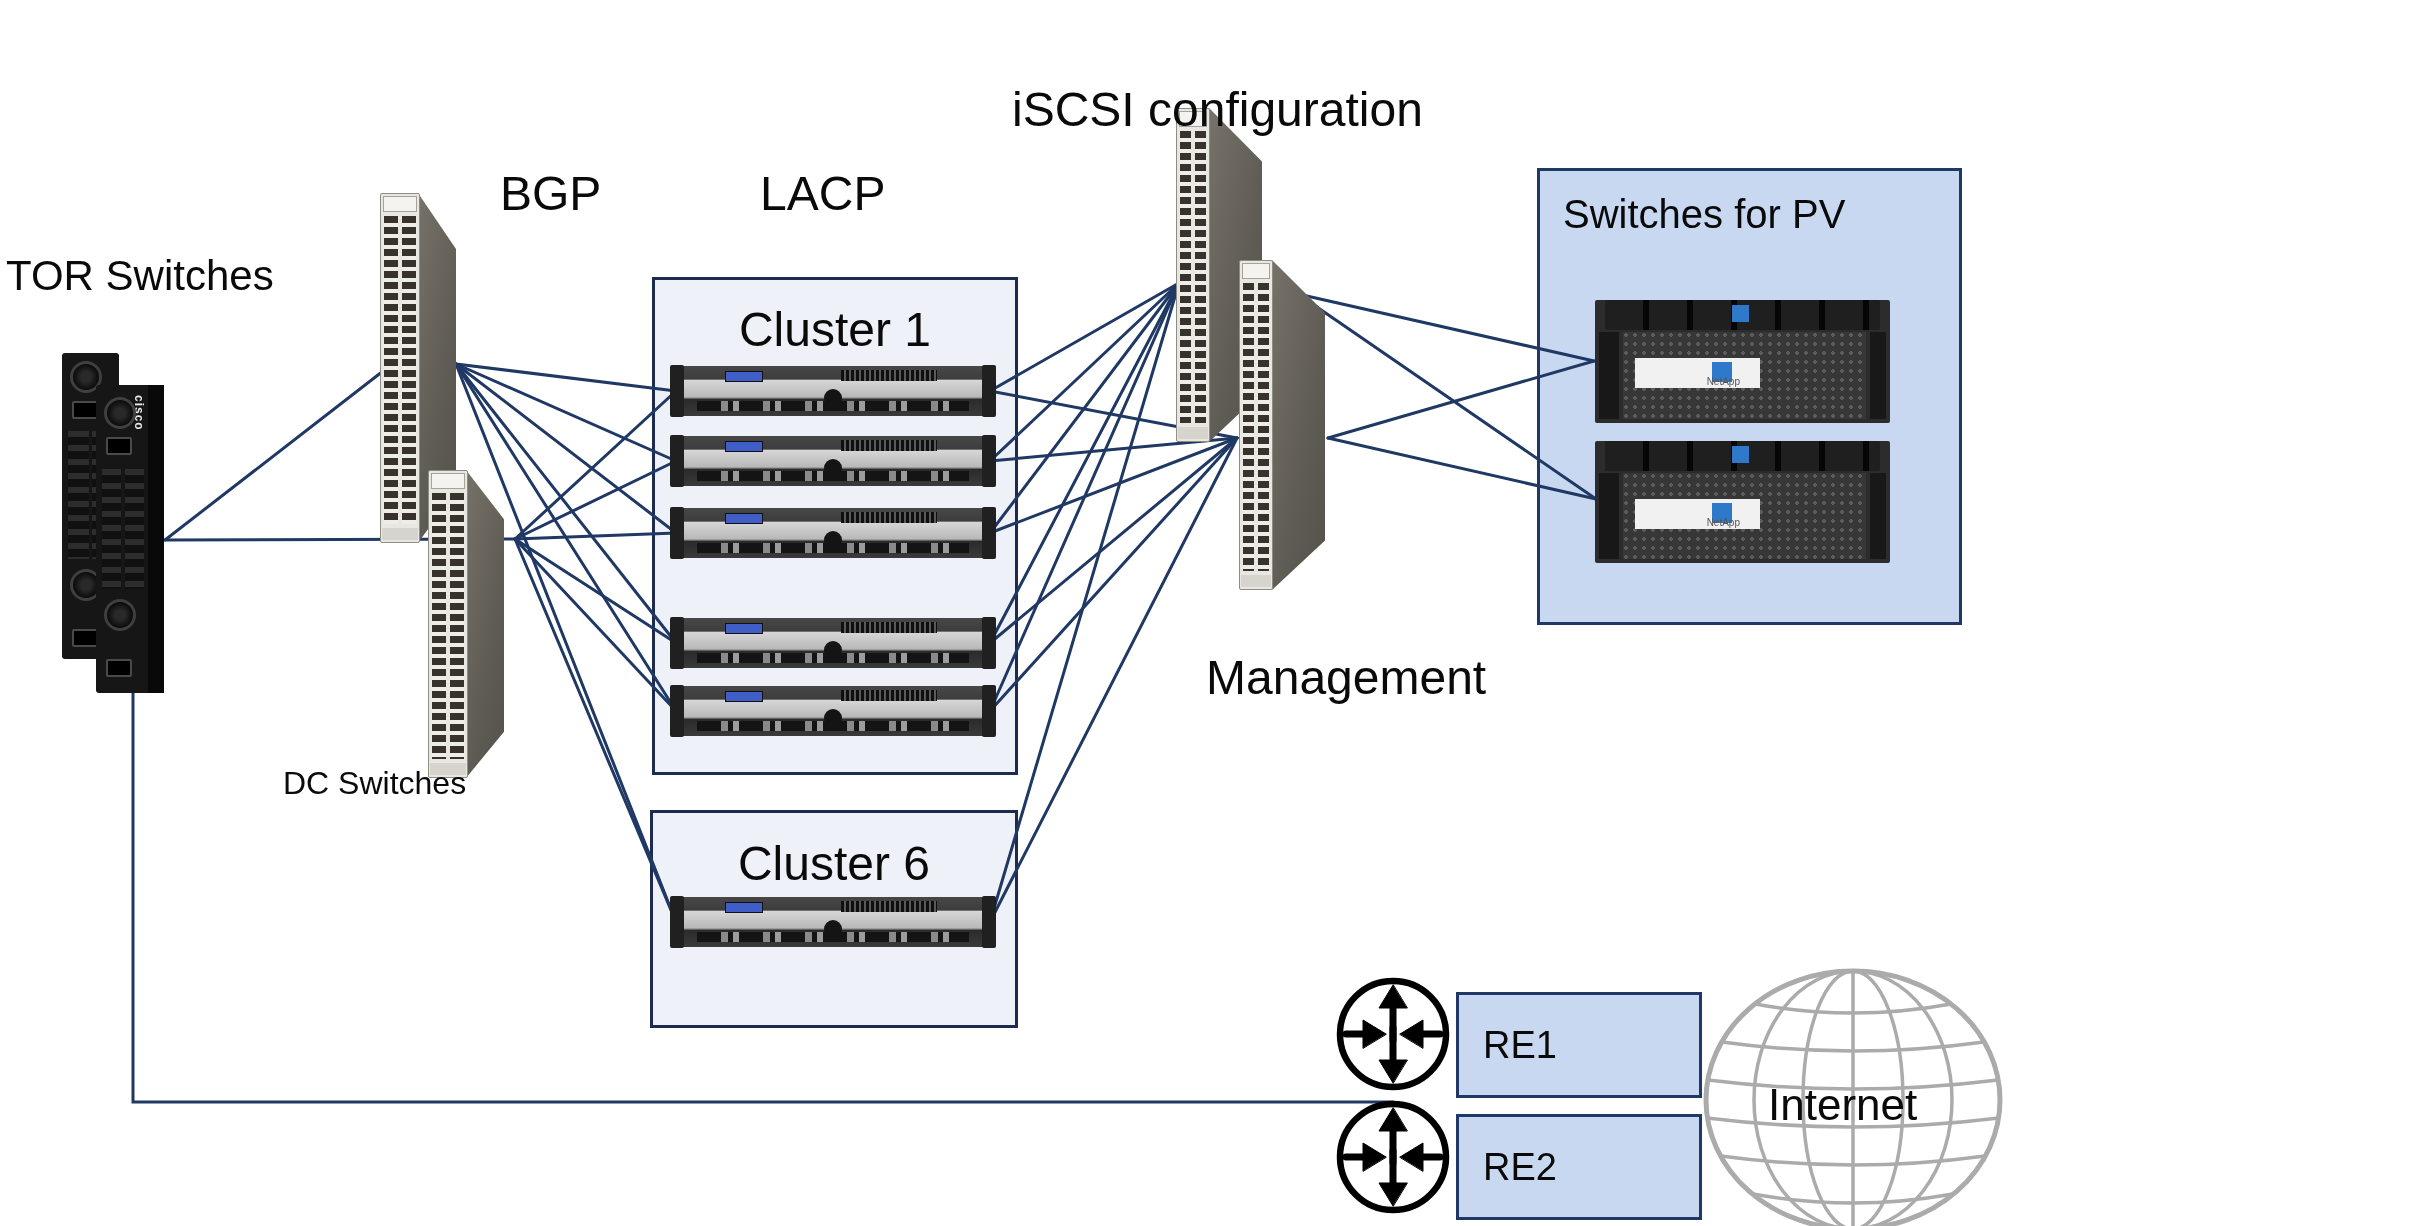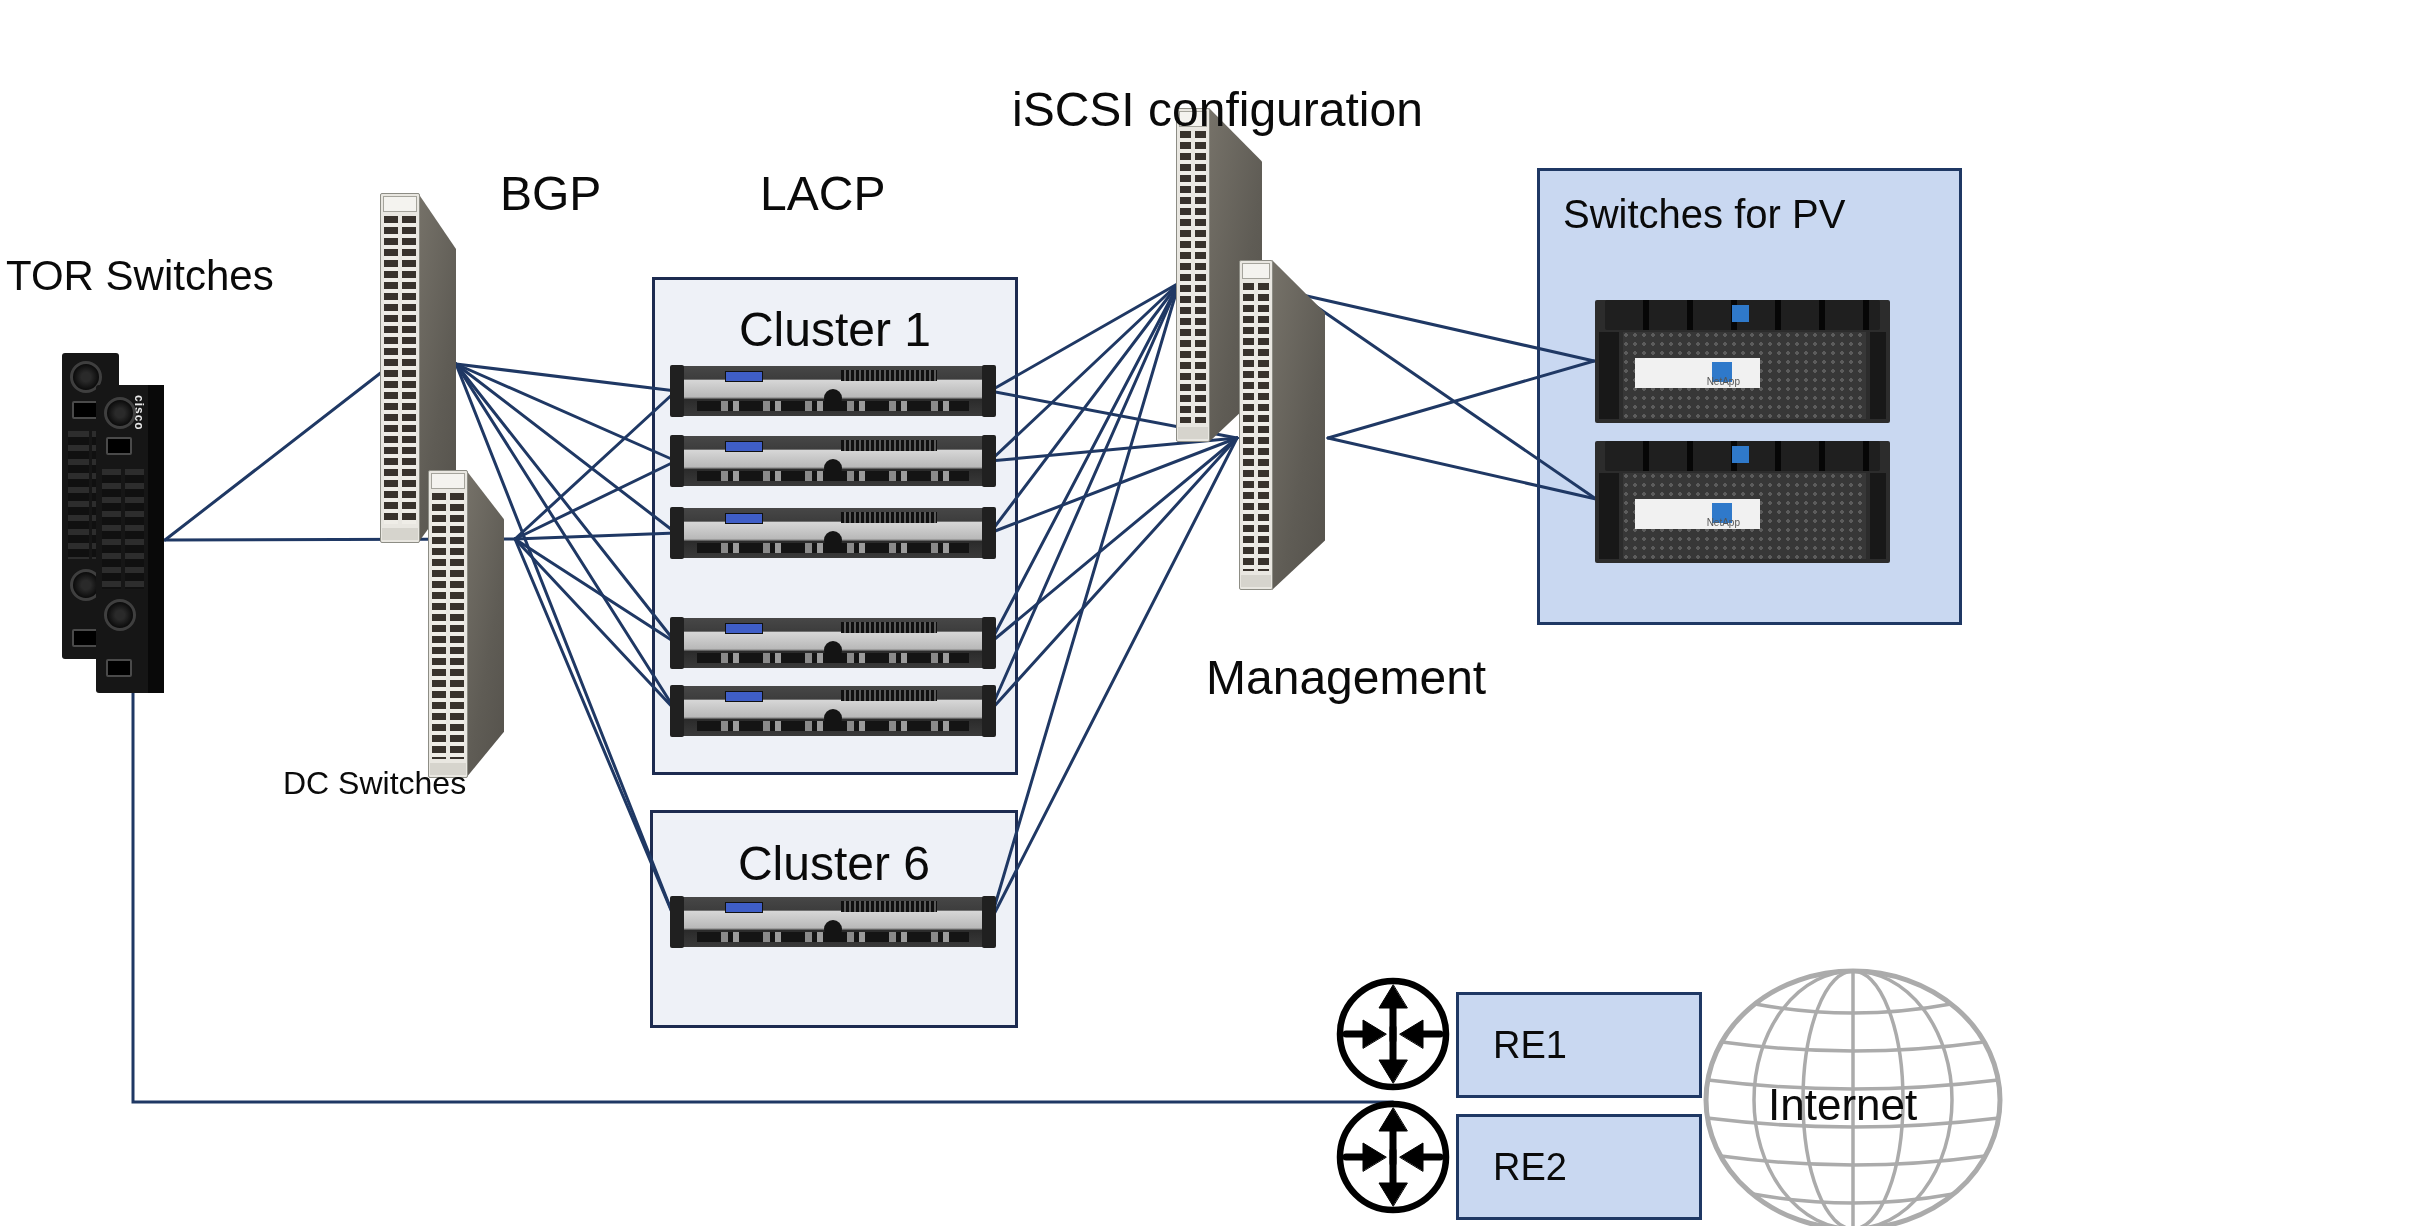--- a/index.html
+++ b/index.html
@@ -57,21 +57,21 @@
      background-image:repeating-linear-gradient(90deg,#1f1f1f 0 38px,#060606 38px 44px);}
   .storage .chip{position:absolute;left:46%;top:5px;width:17px;height:17px;background:#2f79ca;}
   .storage .earL{position:absolute;left:4px;top:32px;bottom:4px;width:20px;background:#181818;}
   .storage .earR{position:absolute;right:4px;top:32px;bottom:4px;width:16px;background:#181818;}
   .storage .mesh{position:absolute;left:28px;right:24px;top:32px;bottom:4px;background-color:#373737;
      background-image:radial-gradient(circle at 3px 3px,#5c5c5c 1.6px,transparent 2.1px);background-size:9px 9px;}
   .storage .tag{position:absolute;left:40px;top:58px;width:125px;height:30px;background:#f1f1f1;z-index:2;}
   .storage .logo{position:absolute;right:28px;top:4px;width:20px;height:20px;background:#2f79ca;}
   .storage .brand{position:absolute;right:20px;bottom:1px;font-size:10px;color:#555;}
   
-  .re-box{display:flex;align-items:center;padding-left:34px;font-size:38px;}
+  .re-box{display:flex;align-items:center;padding-left:24px;font-size:38px;}
 </style>
 </head>
 <body>
 
 <div id="canvas">
 
   <div class="gbox cluster-box layer-boxes" style="left:652px;top:277px;width:366px;height:498px;"></div>
   <div class="gbox cluster-box layer-boxes" style="left:650px;top:810px;width:368px;height:218px;"></div>
   <div class="gbox blue-box layer-boxes" style="left:1537px;top:168px;width:425px;height:457px;"></div>
   <div class="gbox blue-box re-box layer-boxes" style="left:1456px;top:992px;width:246px;height:106px;">

